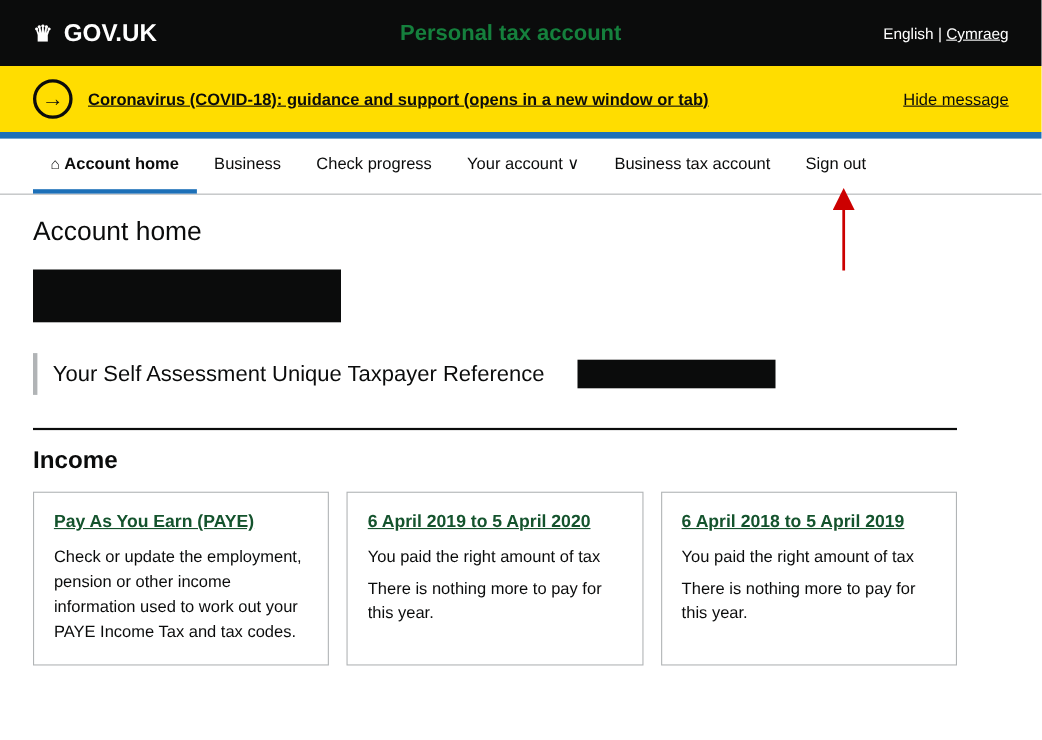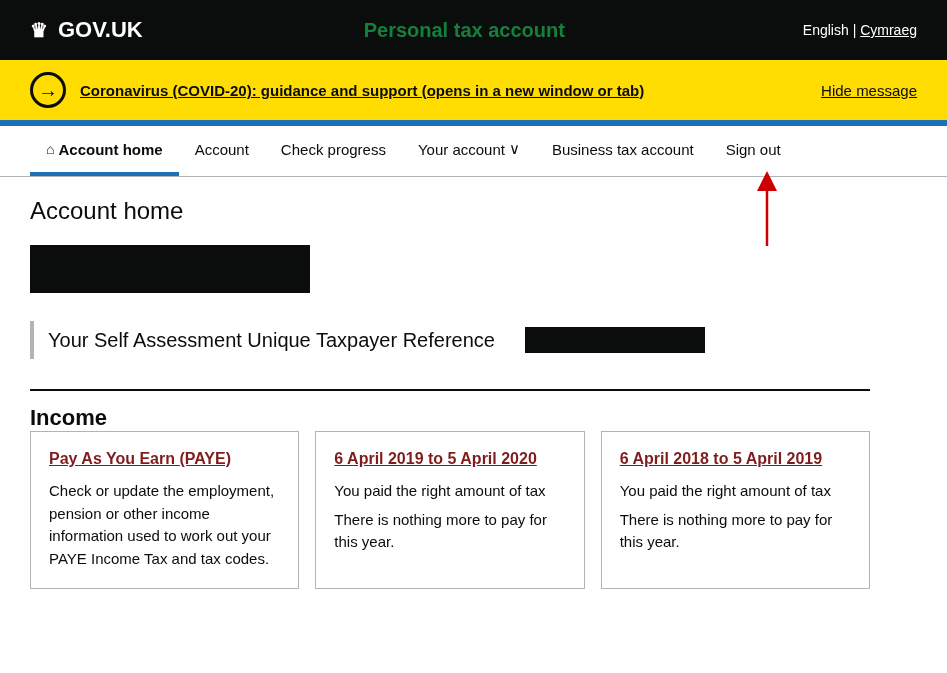--- a/index.html
+++ b/index.html
@@ -142,40 +142,40 @@
       background: #0b0c0c;
       width: 180px;
       height: 26px;
       display: inline-block;
     }
 
     
     .section-title {
       font-size: 22px;
       font-weight: bold;
-      margin-bottom: 0;
+      margin-bottom: 16px;
       border-top: 2px solid #0b0c0c;
       padding-top: 14px;
     }
 
     .cards-row {
       display: flex;
       gap: 16px;
     }
 
     .card {
       border: 1px solid #b1b4b6;
       padding: 18px;
       flex: 1;
       min-width: 220px;
     }
     .card-title {
       font-size: 16px;
       font-weight: bold;
-      color: #7f1d1d;
+      color: #14532d;
       text-decoration: underline;
       cursor: pointer;
       margin-bottom: 12px;
     }
     .card-body {
       font-size: 15px;
       color: #0b0c0c;
       line-height: 1.5;
     }
     .card-body p { margin-bottom: 6px; }
@@ -204,35 +204,35 @@
   <div class="header-lang">
     <span>English</span>
     <span> | </span>
     <a>Cymraeg</a>
   </div>
 </header>
 
 <div class="covid-banner">
   <div class="covid-arrow">→</div>
   <div class="covid-text">
-    <a>Coronavirus (COVID-20): guidance and support (opens in a new window or tab)</a>
+    <a>Coronavirus (COVID-18): guidance and support (opens in a new window or tab)</a>
   </div>
   <span class="hide-message">Hide message</span>
 </div>
 
 <div class="blue-bar"></div>
 
 <div class="nav-wrapper">
   <nav class="nav-bar">
     <a class="nav-item active">
       <span class="home-icon">⌂</span>
       <span>Account home</span>
     </a>
     <a class="nav-item">
-      <span>Account</span>
+      <span>Business</span>
     </a>
     <a class="nav-item">
       <span>Check progress</span>
     </a>
     <a class="nav-item">
       <span>Your account</span>
       <span> ∨</span>
     </a>
     <a class="nav-item">
       <span>Business tax account</span>

